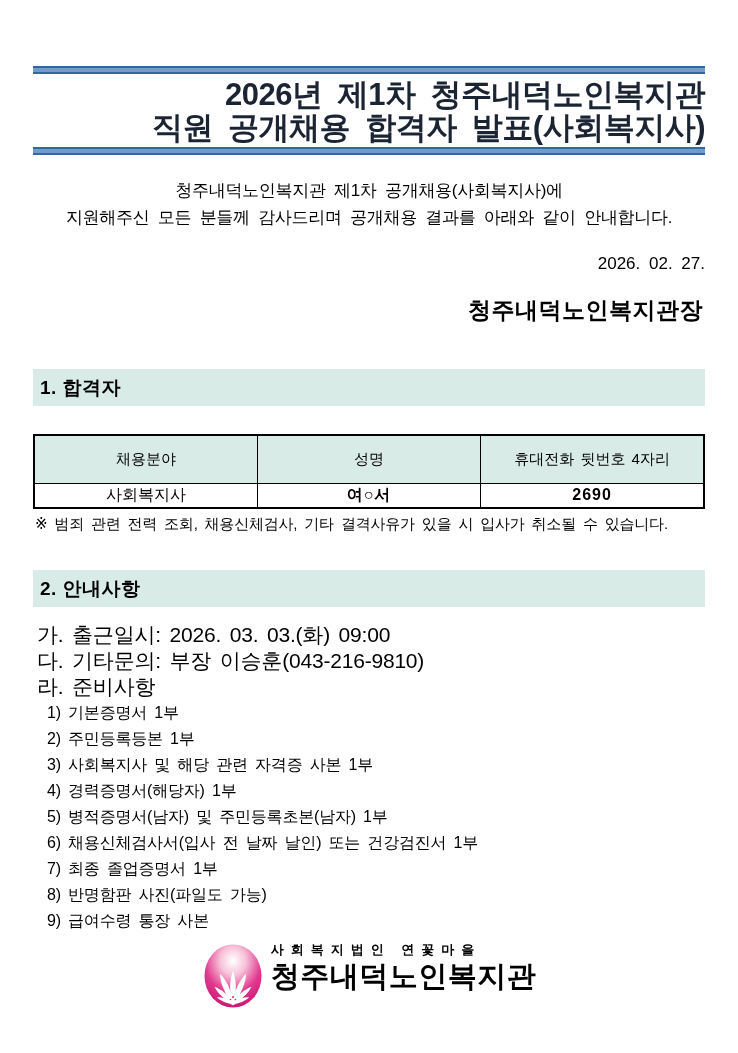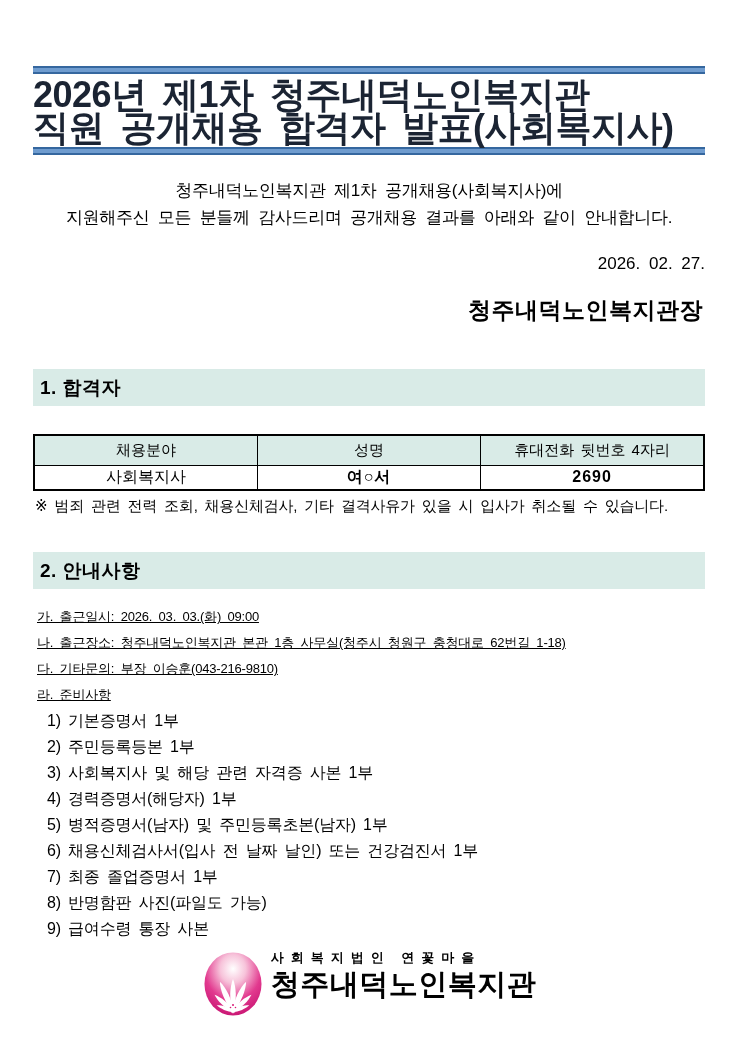--- a/index.html
+++ b/index.html
@@ -6,22 +6,22 @@
   html,body { width:738px; height:1053px; background:#ffffff; overflow:hidden; }
   body { font-family:"Liberation Sans","DejaVu Sans",sans-serif; color:#000; }
   .page { width:738px; height:1053px; padding:66px 33px 0 33px; }
 
   
   .hbar {
     height:8px;
     background:linear-gradient(to bottom,#35679f 0 22%, #6f9ccf 28% 72%, #35679f 78% 100%);
   }
   .doc-title {
-    text-align:left; padding:4px 0 3px 0;
-    font-weight:700; font-size:36px; line-height:33px;
+    text-align:right; padding:4px 0 3px 0;
+    font-weight:700; font-size:31px; line-height:33px;
     color:#1b2433; letter-spacing:-0.5px; word-spacing:7px;
   }
 
   .intro {
     margin-top:22px; text-align:center;
     font-size:17px; line-height:27px; word-spacing:4px; letter-spacing:-0.3px;
   }
   .date-line { margin-top:23px; text-align:right; font-size:17px; line-height:20px; word-spacing:4px; }
   .signature { margin-top:22px; text-align:right; font-size:23px; line-height:28px; font-weight:600; letter-spacing:0.5px; padding-right:2px; }
 
@@ -32,29 +32,29 @@
   .section-heading.second { margin-top:37px; }
 
   table.result-table {
     margin-top:28px; width:100%; border-collapse:collapse;
     border:2px solid #000; table-layout:fixed;
   }
   table.result-table th, table.result-table td {
     border:1px solid #000; text-align:center; vertical-align:middle;
   }
   table.result-table th {
-    background:#d9ebe7; height:30px; font-size:15px; font-weight:400; word-spacing:2px;
+    background:#d9ebe7; height:48px; font-size:15px; font-weight:400; word-spacing:2px;
   }
   table.result-table td { background:#fff; height:25px; font-size:16px; }
   td.cell-bold { font-weight:700; letter-spacing:1px; }
 
   .note { margin-top:6px; font-size:15px; line-height:18px; word-spacing:3px; letter-spacing:-0.2px; padding-left:2px; }
 
   .info-list { margin-top:15px; list-style:none; }
-  .info-list li { font-size:13px; line-height:26px; word-spacing:3px; letter-spacing:-0.2px; padding-left:4px;text-decoration:underline; }
+  .info-list li { font-size:21px; line-height:26px; word-spacing:3px; letter-spacing:-0.2px; padding-left:4px; }
   .sub-list { list-style:none; }
   .sub-list li { font-size:16px; line-height:26px; word-spacing:3px; letter-spacing:-0.2px; padding-left:14px; }
 
   .footer { margin-top:8px; display:flex; justify-content:center; align-items:flex-start; gap:7px; }
   .logo-mark { width:62px; height:68px; flex:0 0 auto; }
   .logo-text .org-type {
     font-size:13px; font-weight:700; letter-spacing:7px; line-height:16px; margin-bottom:2px; white-space:nowrap;
   }
   .logo-text .org-name {
     font-size:29px; font-weight:700; letter-spacing:0.5px; line-height:32px; white-space:nowrap;
@@ -101,21 +101,20 @@
       </tr>
     </tbody>
   </table>
 
   <p class="note">※ 범죄 관련 전력 조회, 채용신체검사, 기타 결격사유가 있을 시 입사가 취소될 수 있습니다.</p>
 
   <div class="section-heading second">2. 안내사항</div>
 
   <ul class="info-list">
     <li>가. 출근일시: 2026. 03. 03.(화) 09:00</li>
-    <li>나. 출근장소: 청주내덕노인복지관 본관 1층 사무실(청주시 청원구 충청대로 62번길 1-18)</li>
     <li>다. 기타문의: 부장 이승훈(043-216-9810)</li>
     <li>라. 준비사항</li>
   </ul>
 
   <ul class="sub-list">
     <li>1) 기본증명서 1부</li>
     <li>2) 주민등록등본 1부</li>
     <li>3) 사회복지사 및 해당 관련 자격증 사본 1부</li>
     <li>4) 경력증명서(해당자) 1부</li>
     <li>5) 병적증명서(남자) 및 주민등록초본(남자) 1부</li>

